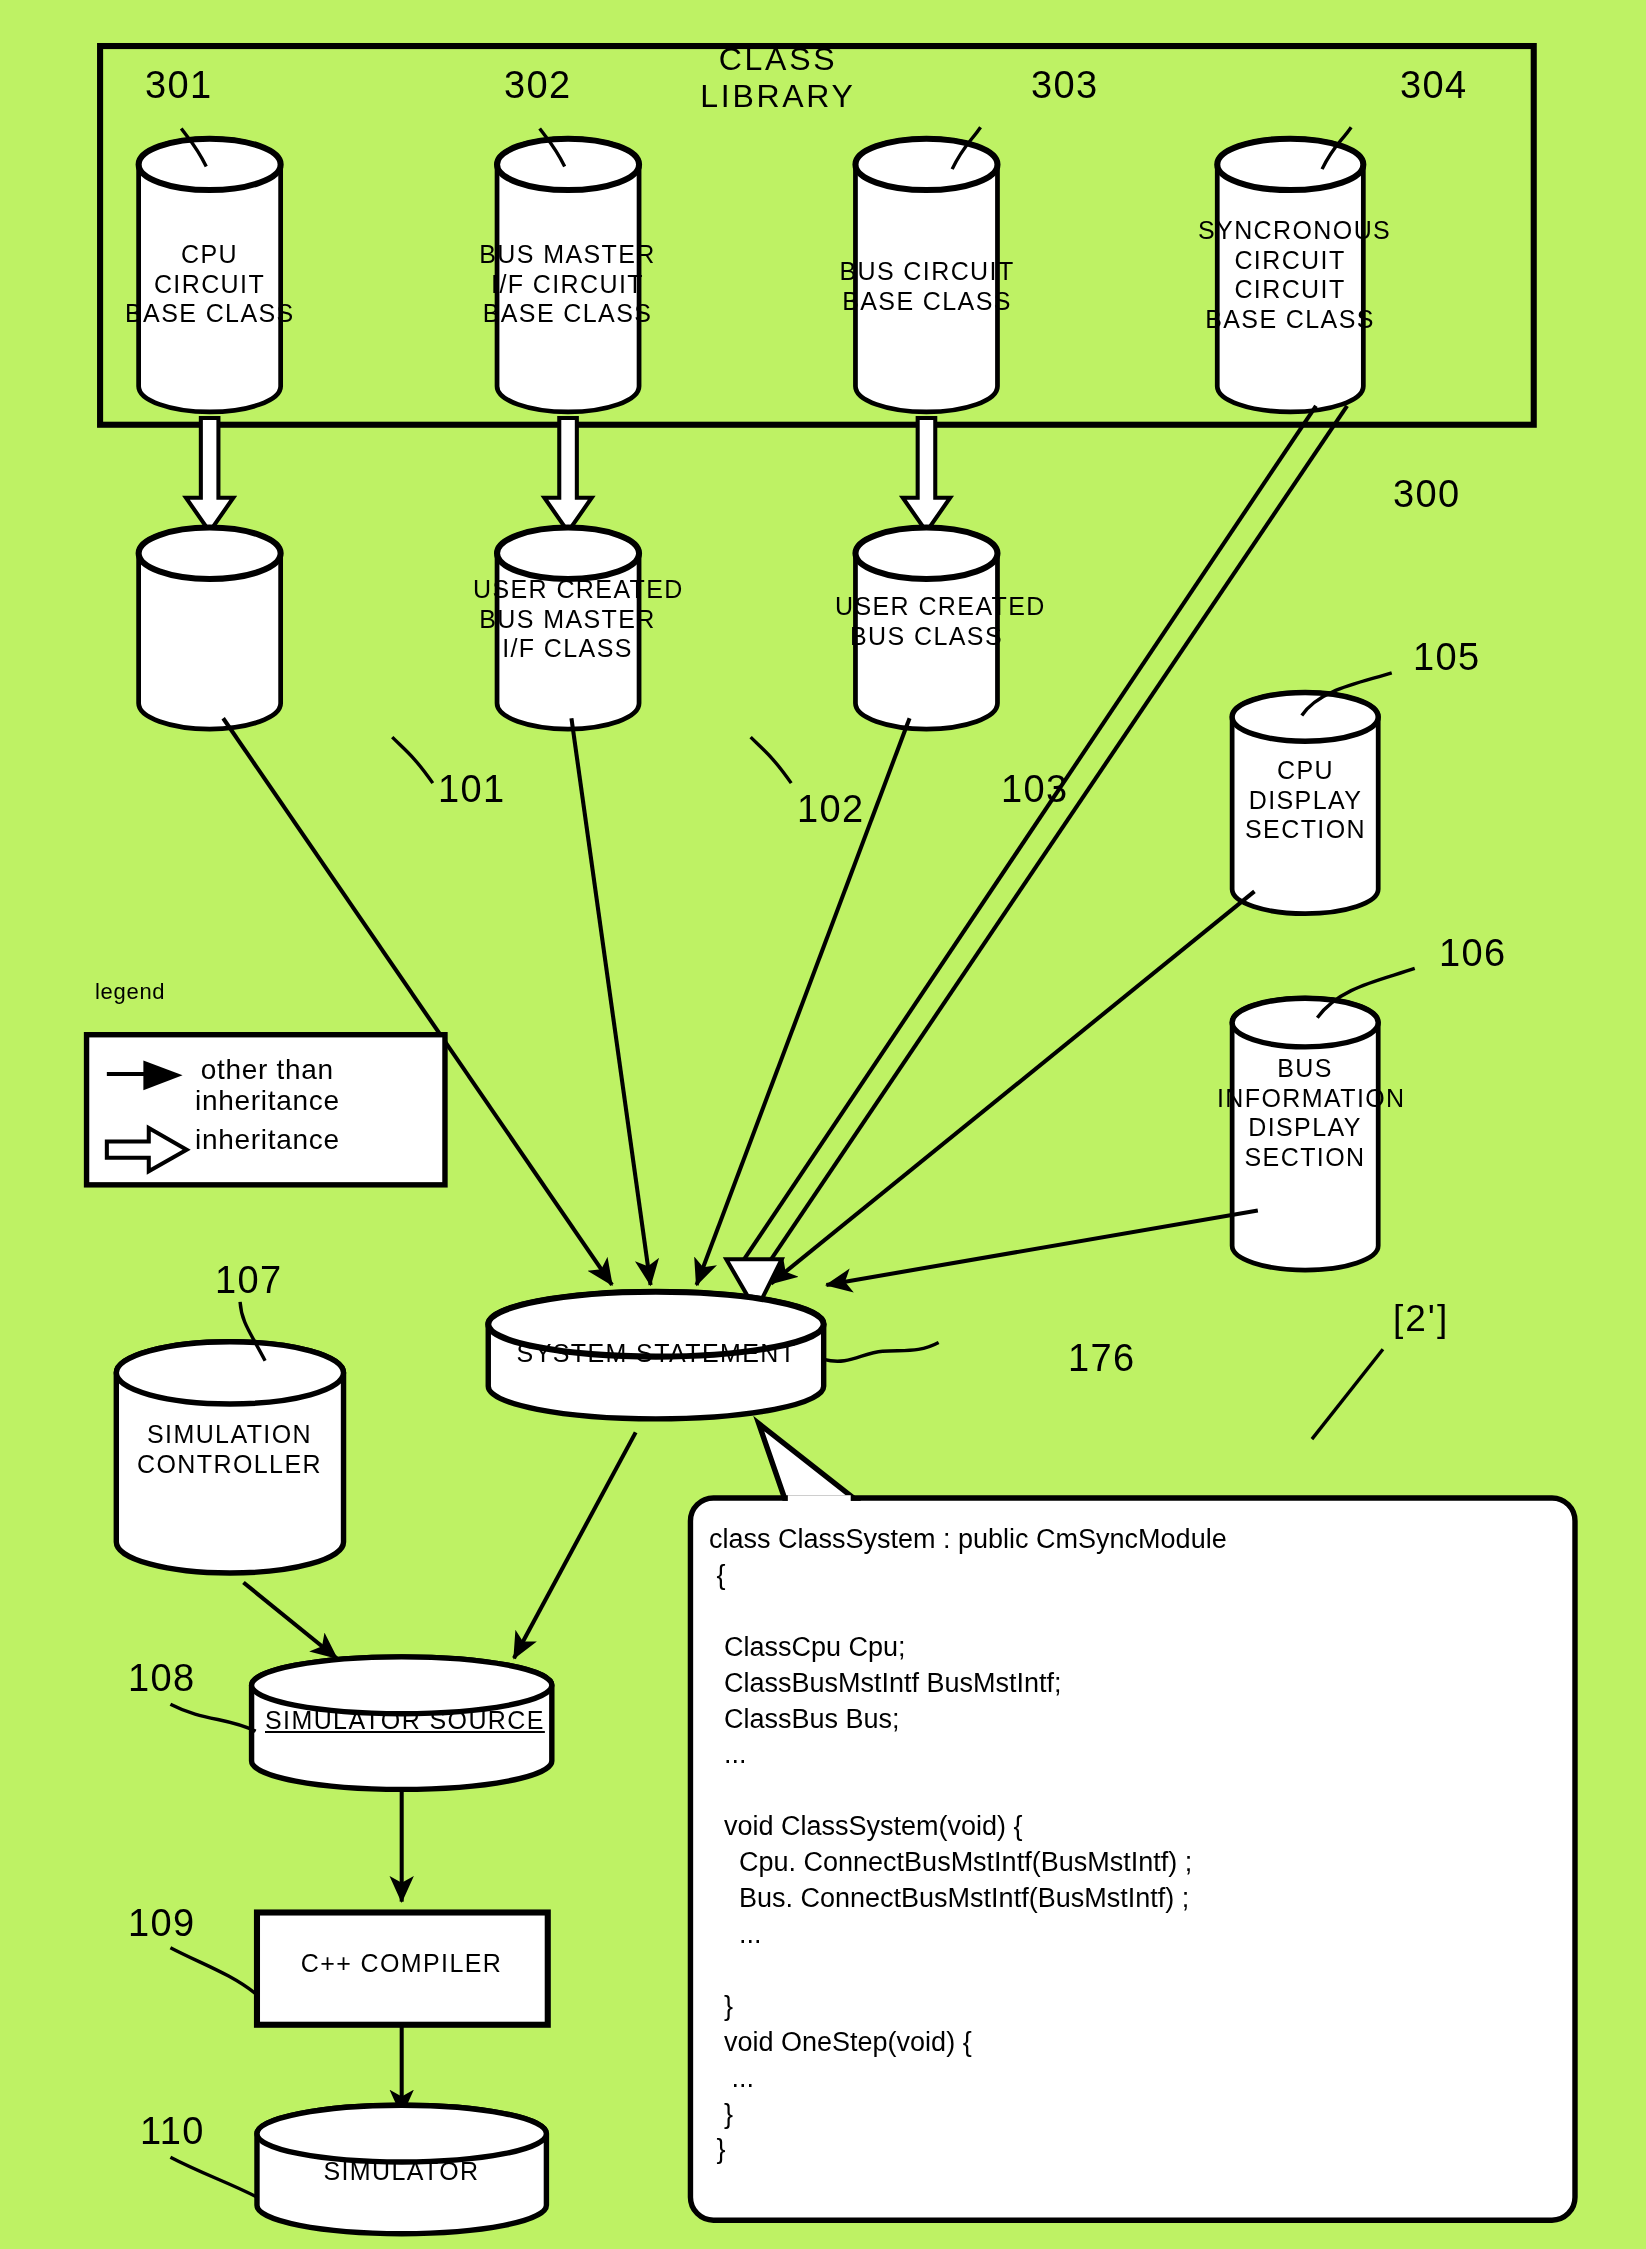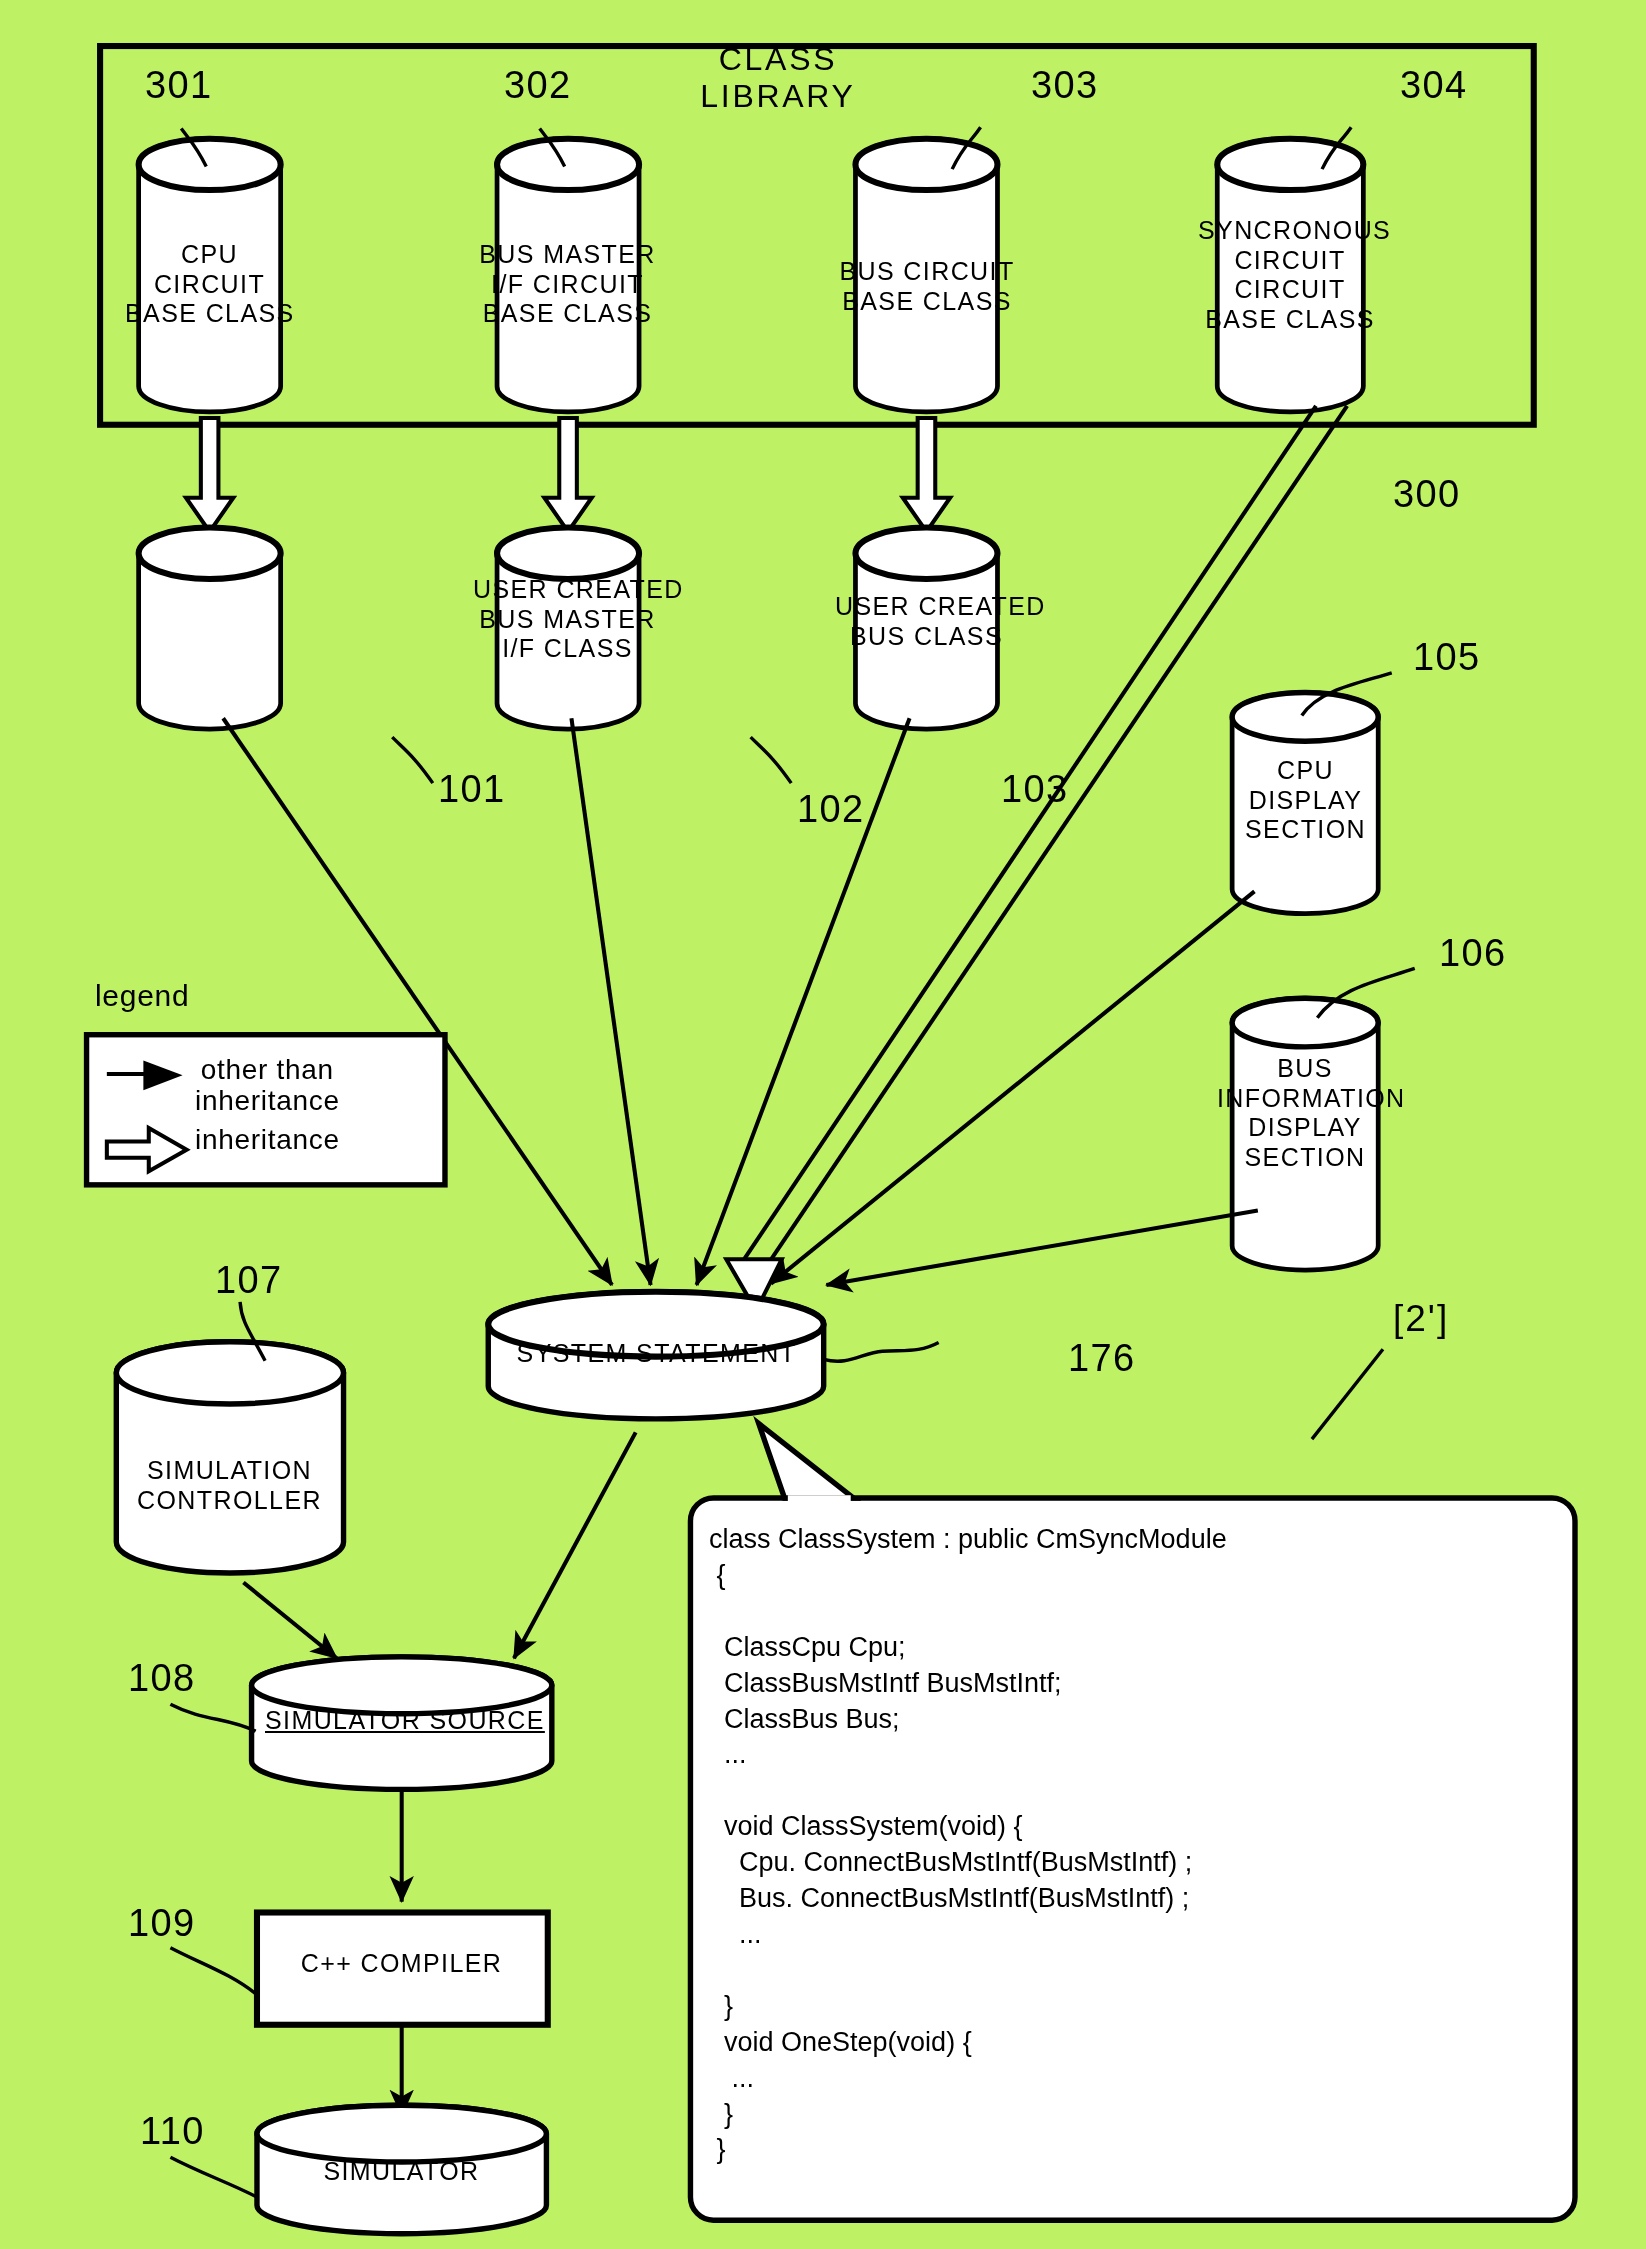--- a/index.html
+++ b/index.html
@@ -40,21 +40,21 @@
     letter-spacing:1.4px;
     font-family:"Liberation Sans", sans-serif;
   }
   .big-title{
     position:absolute;
     font-size:32px;
     letter-spacing:2.7px;
   }
   .legend-title{
     position:absolute;
-    font-size:30px;
+    font-size:22px;
     letter-spacing:0.7px;
   }
   .legend-txt{
     position:absolute;
     font-size:28px;
     letter-spacing:0.7px;
     line-height:1.12;
     text-align:center;
     white-space:pre;
   }
@@ -301,21 +301,21 @@
 INFORMATION
 DISPLAY
 SECTION</div>
 
   <div class="legend-title" style="left:95px; top:979px;">legend</div>
   <div class="legend-txt" style="left:195px; top:1054px;">other than
 inheritance</div>
   <div class="legend-txt" style="left:195px; top:1124px;">inheritance</div>
 
   <div class="ref" style="left:215px; top:1259px;">107</div>
-  <div class="txt cyl-label" style="left:128px; top:1420px; width:203px;margin-top:36px;">SIMULATION
+  <div class="txt cyl-label" style="left:128px; top:1420px; width:203px;">SIMULATION
 CONTROLLER</div>
 
   <div class="txt cyl-label" style="left:1068px; top:1336px; font-size:38px;">176</div>
   <div class="txt cyl-label" style="left:494px; top:1339px; width:325px;">SYSTEM STATEMENT</div>
 
   <div class="bracket2" style="left:1393px; top:1298px;">[2']</div>
 
   <div class="ref" style="left:128px; top:1657px;">108</div>
   <div class="txt cyl-label" style="left:265px; top:1706px; width:273px;text-decoration:underline;">SIMULATOR SOURCE</div>
 

